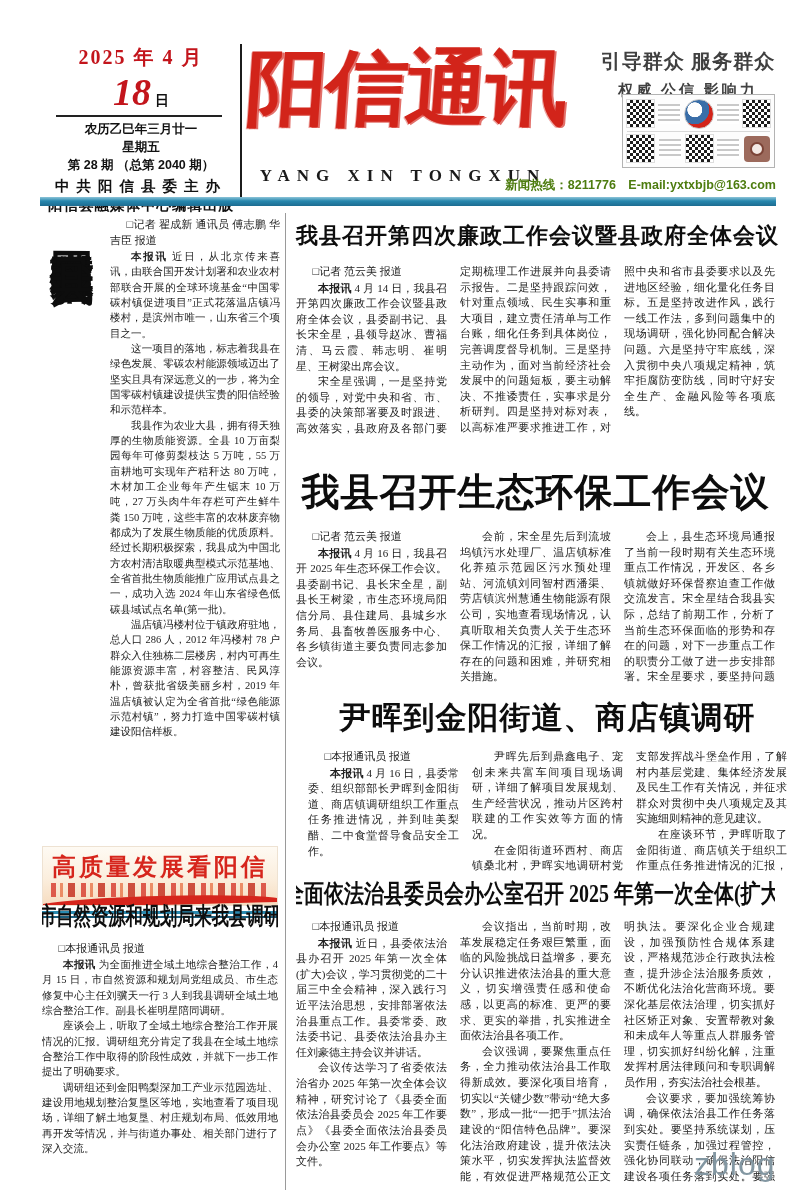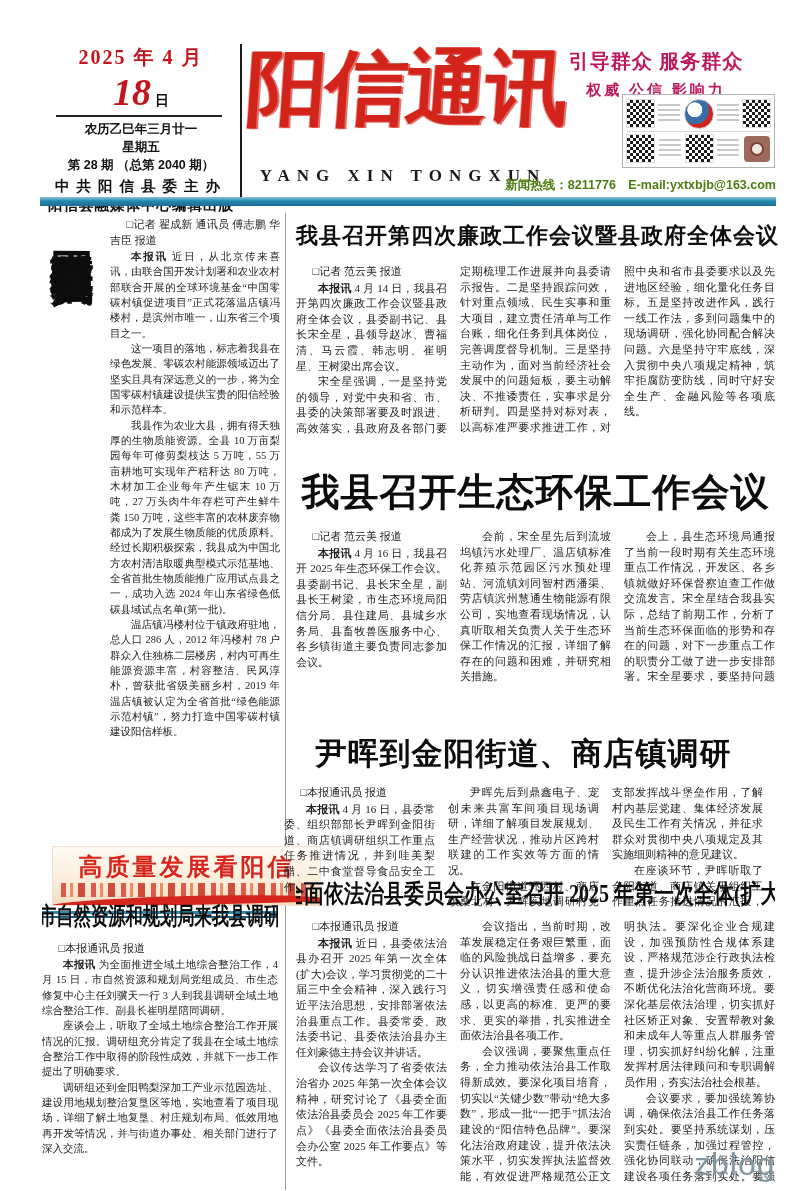--- a/index.html
+++ b/index.html
@@ -18,21 +18,21 @@
   .publisher1 { font-weight:bold; font-size:14.5px; letter-spacing:7px; margin-top:3px; font-family:"Liberation Sans", sans-serif; }
   .publisher2 { font-weight:bold; font-size:14.5px; letter-spacing:1px; font-family:"Liberation Sans", sans-serif; }
 
   .masthead-title { position:absolute; left:238px; top:34px; width:336px; text-align:center;
                     font-family:"DejaVu Serif", serif; font-weight:bold; font-size:82px; line-height:1.3;
                     color:#d2241a; letter-spacing:-2px; transform:skewX(-4deg);
                     text-shadow:2px 1px 0 rgba(210,36,26,.65), -1px 1px 0 rgba(210,36,26,.4); white-space:nowrap; }
   .masthead-pinyin { position:absolute; left:248px; top:166px; width:310px; text-align:center;
                      font-weight:bold; font-size:17px; letter-spacing:7px; color:#1a1a1a; white-space:nowrap; }
 
-  .slogans { position:absolute; left:566px; top:48px; width:180px; text-align:center; color:#be185d; }
+  .slogans { position:absolute; left:598px; top:48px; width:180px; text-align:center; color:#404040; }
   .slogan-top { font-family:"Liberation Sans", sans-serif; font-weight:bold; font-size:20px; letter-spacing:1px; white-space:nowrap; }
   .slogan-sub { font-weight:bold; font-size:15px; letter-spacing:3px; margin-top:6px; white-space:nowrap; }
 
   .qr-panel { position:absolute; left:622px; top:94px; width:153px; height:74px; border:1px solid #b3b3b3;
               background:#fdfdfd; display:flex; flex-direction:column; justify-content:space-between; padding:3px 4px; }
   .qr-row { display:flex; align-items:center; justify-content:space-between; height:31px; }
   .qr { width:27px; height:27px;
         background:conic-gradient(#1d1d1d 90deg, #fff 90deg 180deg, #1d1d1d 180deg 270deg, #fff 270deg) 0 0 / 6px 6px;
         outline:1px solid #ddd; }
   .qr-label { width:22px; height:20px; background:repeating-linear-gradient(#c9c9c9 0 2px, #fff 2px 5px); }
@@ -58,21 +58,21 @@
   .v-title { flex:none; writing-mode:vertical-rl; text-orientation:upright;
              font-family:"Liberation Sans", sans-serif; font-weight:bold; font-size:43px; line-height:1.42;
              letter-spacing:1px; color:#0d0d0d; height:626px; }
   .lead-body { flex:1; overflow:hidden; font-size:10.5px; line-height:1.46; text-align:justify; color:#222; }
 
   .byline { font-size:10.5px; text-indent:1.5em; color:#222; margin-bottom:1px; }
   .cols .byline, .single .byline { font-size:11px; }
   p[data-name="paragraph"] { text-indent:2em; margin:0; }
 
   
-  .banner { position:absolute; left:52px; top:846px; width:269px; height:60px; overflow:hidden;
+  .banner { position:absolute; left:42px; top:846px; width:236px; height:60px; overflow:hidden;
             background:linear-gradient(180deg, #fefaf3 0%, #fbeedd 55%, #f6dcc0 100%); border:1px solid #eee2d2; }
   .banner-text { text-align:center; font-family:"Liberation Sans", sans-serif; font-weight:bold; font-size:24px;
                  letter-spacing:3px; color:#d6251c; padding-top:4px; white-space:nowrap; }
   .skyline { position:absolute; left:8px; right:8px; bottom:8px; height:14px; opacity:.8;
              background:repeating-linear-gradient(90deg, #d6372a 0 5px, transparent 5px 9px, #e8764a 9px 12px,
                         transparent 12px 17px, #c22718 17px 24px, transparent 24px 30px); }
   .swoosh { position:absolute; left:-6px; right:-6px; bottom:0; height:9px; background:#d6251c;
             border-radius:100% 100% 0 0 / 160% 160% 0 0; transform:rotate(-1.5deg); }
 
   .rule-teal { position:absolute; left:42px; top:911px; width:236px; height:3px; background:#2a8ab0; }
@@ -91,21 +91,21 @@
   .single { font-size:10.5px; line-height:1.46; text-align:justify; color:#222; overflow:hidden; }
 
   .article-1 { position:absolute; left:296px; top:221px; width:479px; }
   .article-1 .a-title { font-size:22px; letter-spacing:1px; }
   .article-1 .cols { margin-top:13px; height:176px; }
 
   .article-2 { position:absolute; left:296px; top:467px; width:479px; }
   .article-2 .a-title { font-size:38px; letter-spacing:1px; }
   .article-2 .cols { margin-top:11px; height:160px; }
 
-  .article-3 { position:absolute; left:284px; top:697px; width:479px;margin-top:36px; }
+  .article-3 { position:absolute; left:308px; top:697px; width:479px; }
   .article-3 .a-title { font-size:31px; letter-spacing:1px; }
   .article-3 .cols { margin-top:10px; height:128px; }
 
   .article-4 { position:absolute; left:296px; top:877px; width:479px; height:313px; overflow:hidden; }
   .article-4 .a-title span { font-size:25px; transform:scaleX(0.8); }
   .article-4 .cols { margin-top:9px; height:268px; }
 
   .article-5 { position:absolute; left:42px; top:872px; width:236px; height:261px; overflow:hidden;margin-top:28px; }
   .article-5 .a-title span { font-size:24px; transform:scaleX(0.72); }
   .article-5 .single { margin-top:8px; height:222px; }

